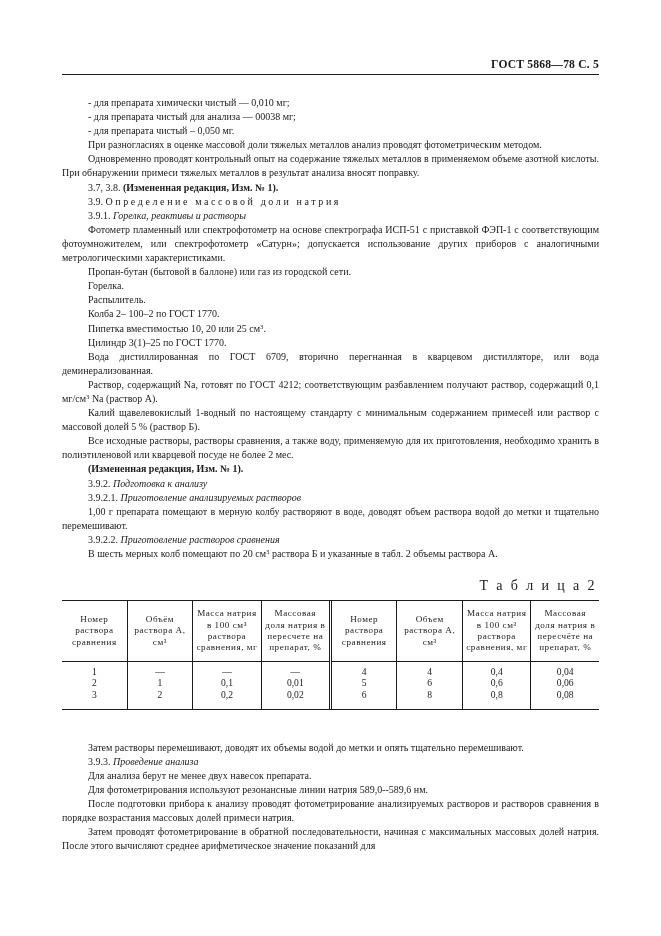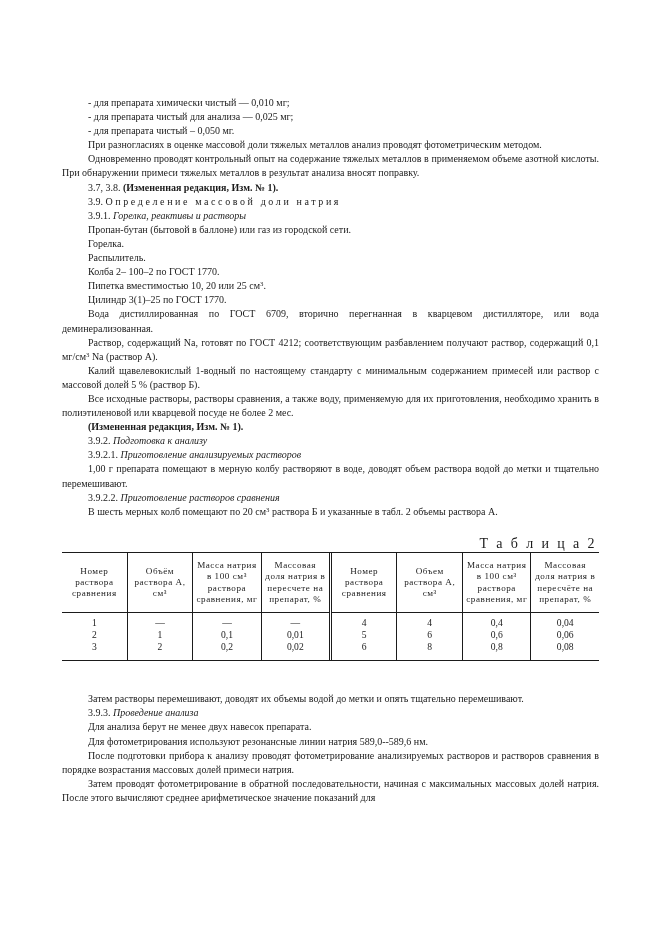--- a/index.html
+++ b/index.html
@@ -75,20 +75,21 @@
 
   
   .table-caption {
     margin-top: 17px;
     text-align: right;
     font-size: 14px;
     letter-spacing: 2.4px;
     padding-right: 2px;
   }
   .tbl-wrap {
+    margin-top: 6px;
     border-top: 1.7px solid #1b1b1b;
     border-bottom: 1.7px solid #1b1b1b;
   }
   table.data {
     width: 100%;
     border-collapse: collapse;
     font-size: 9.1px;
     line-height: 11.4px;
     table-layout: fixed;
   }
@@ -120,37 +121,41 @@
   .cellstack div { white-space: nowrap; }
   .dashmark { letter-spacing: 0; }
 
   .after-table { margin-top: 31px; }
 </style>
 </head>
 <body>
 
 <div class="page">
 
+  <div class="page-header">
+    <span>ГОСТ 5868—78 С. 5</span>
+  </div>
 
   <div class="content">
 
     <p class="dash">- для препарата химически чистый — 0,010 мг;</p>
-    <p class="dash">- для препарата чистый для анализа — 0,025 мг;</p>
+    <p class="dash">- для препарата чистый для анализа — 00038 мг;</p>
     <p class="dash">- для препарата чистый  – 0,050 мг.</p>
 
     <p class="ind">При разногласиях в оценке массовой доли тяжелых металлов анализ проводят фотометрическим методом.</p>
 
     <p class="ind">Одновременно проводят контрольный опыт на содержание тяжелых металлов в применяемом объеме азотной кислоты. При обнаружении примеси тяжелых металлов в результат анализа вносят поправку.</p>
 
     <p class="dash"><span>3.7, 3.8. </span><span class="b">(Измененная редакция, Изм. № 1).</span></p>
 
     <p class="dash"><span>3.9.  </span><span class="spaced">Определение массовой доли натрия</span></p>
 
     <p class="dash"><span>3.9.1. </span><span class="i">Горелка, реактивы и растворы</span></p>
 
+    <p class="ind">Фотометр пламенный или спектрофотометр  на  основе спектрографа ИСП-51 с приставкой ФЭП-1 с соответствующим фотоумножителем, или спектрофотометр «Сатурн»; допускается использование других приборов с аналогичными метрологическими характеристиками.</p>
 
     <p class="dash">Пропан-бутан (бытовой в баллоне) или газ из городской сети.</p>
     <p class="dash">Горелка.</p>
     <p class="dash">Распылитель.</p>
     <p class="dash">Колба 2– 100–2 по ГОСТ 1770.</p>
     <p class="dash"><span>Пипетка вместимостью 10, 20 или 25 см</span><sup>3</sup><span>.</span></p>
     <p class="dash">Цилиндр 3(1)–25 по ГОСТ 1770.</p>
 
     <p class="ind">Вода дистиллированная по ГОСТ 6709, вторично перегнанная в кварцевом дистилляторе, или вода деминерализованная.</p>
 

